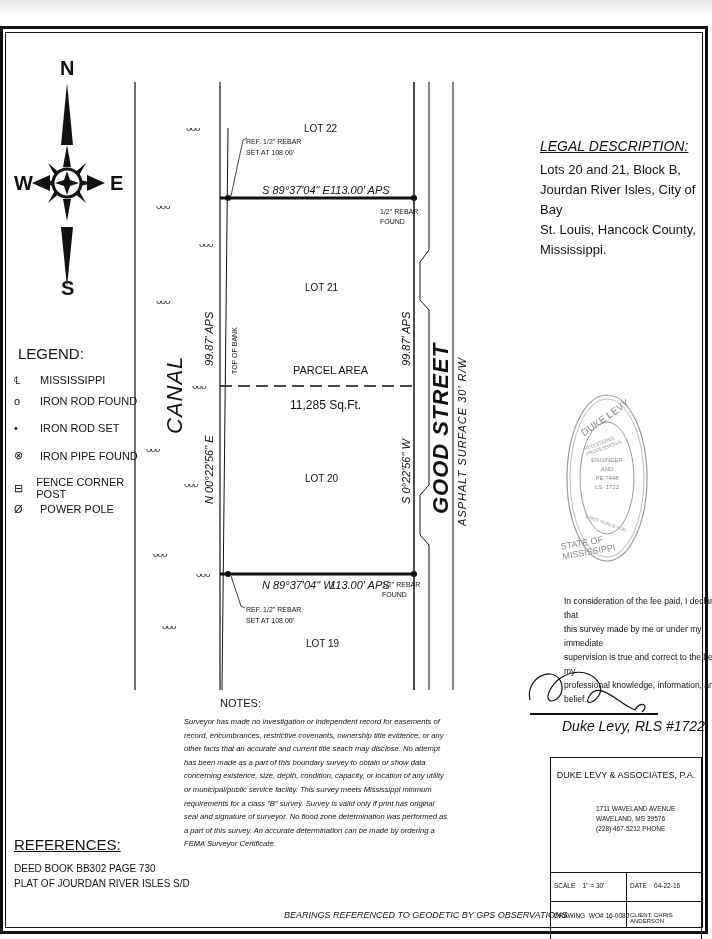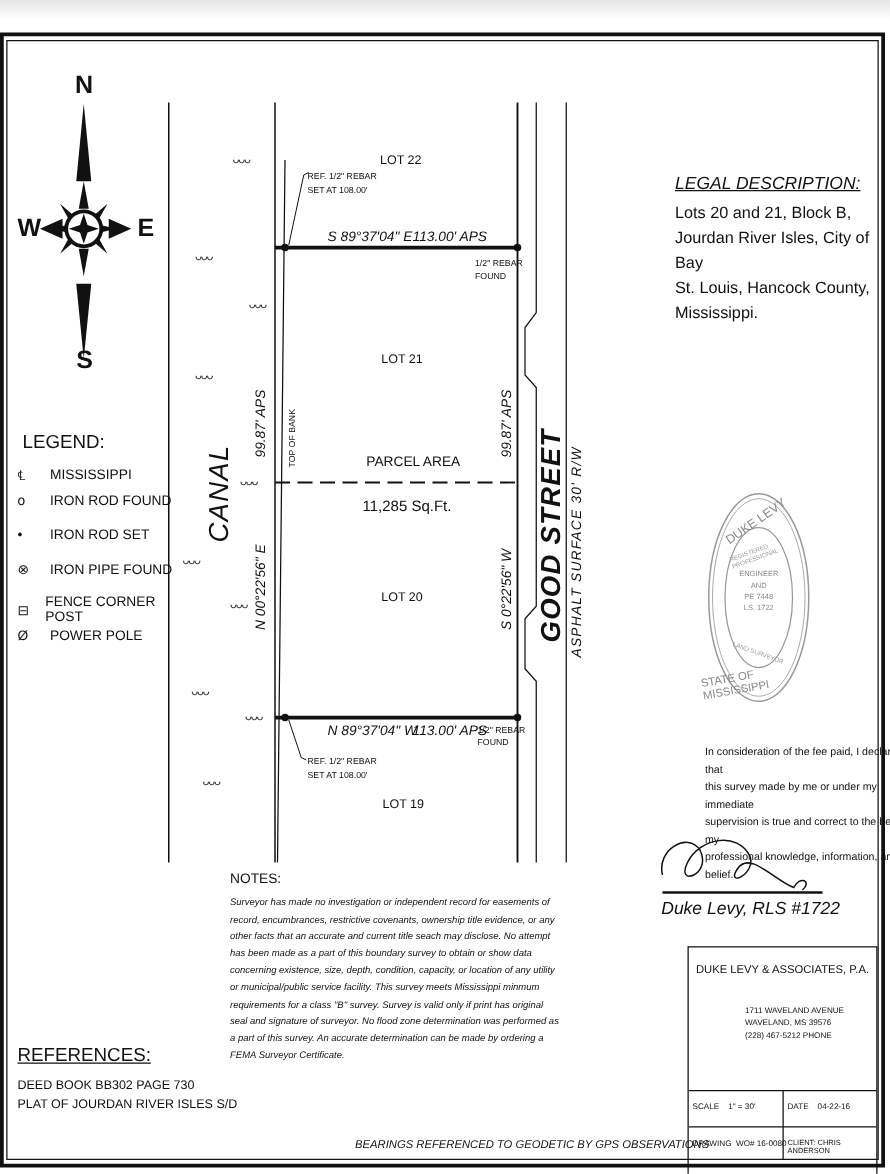--- a/index.html
+++ b/index.html
@@ -175,24 +175,24 @@
 <div class="abs" style="left:564px;top:594px;width:165px;font-size:8.5px;line-height:14px;">
   <div>In consideration of the fee paid, I declare that</div>
   <div>this survey made by me or under my immediate</div>
   <div>supervision is true and correct to the best of my</div>
   <div>professional knowledge, information, and belief.</div>
 </div>
 <svg class="abs" style="left:520px;top:660px" width="150" height="60" viewBox="0 0 150 60">
   <path d="M10,40 C5,20 30,5 40,20 C50,40 20,50 30,30 C40,10 70,5 80,25 C85,40 60,50 70,35 C80,20 100,45 115,50 C120,40 130,45 122,52" fill="none" stroke="#111" stroke-width="1.2"></path>
   <line x1="10" y1="54" x2="138" y2="54" stroke="#111" stroke-width="2"></line>
 </svg>
-<div class="abs ital" style="left:529px;top:718px;font-size:14px;">Duke Levy, RLS #1722</div>
+<div class="abs ital" style="left:562px;top:718px;font-size:14px;">Duke Levy, RLS #1722</div>
 
 <div class="abs notes" style="left:184px;top:697px;width:275px;">
-  <div style="font-size:11px;margin-bottom:6px;">NOTES:</div>
+  <div style="font-size:11px;margin-bottom:6px;margin-left:36px;">NOTES:</div>
   <div style="font-size:7.6px;line-height:13.6px;font-style:italic;white-space:nowrap;">
     <p>Surveyor has made no investigation or independent record for easements of</p>
     <p>record, encumbrances, restrictive covenants, ownership title evidence, or any</p>
     <p>other facts that an accurate and current title seach may disclose. No attempt</p>
     <p>has been made as a part of this boundary survey to obtain or show data</p>
     <p>concerning existence, size, depth, condition, capacity, or location of any utility</p>
     <p>or municipal/public service facility. This survey meets Mississippi minmum</p>
     <p>requirements for a class "B" survey. Survey is valid only if print has original</p>
     <p>seal and signature of surveyor. No flood zone determination was performed as</p>
     <p>a part of this survey. An accurate determination can be made by ordering a</p>

